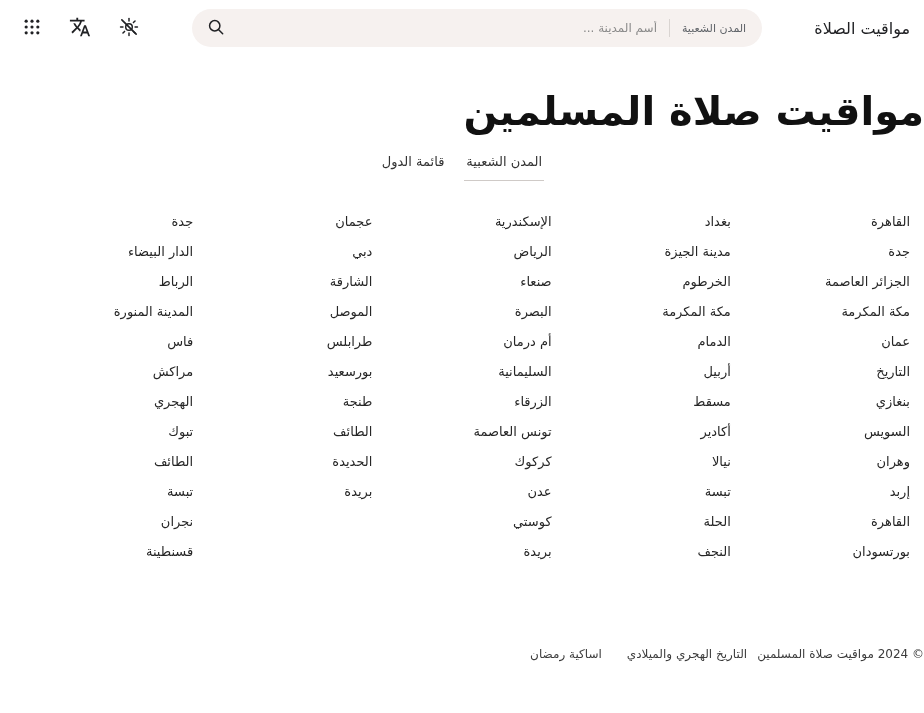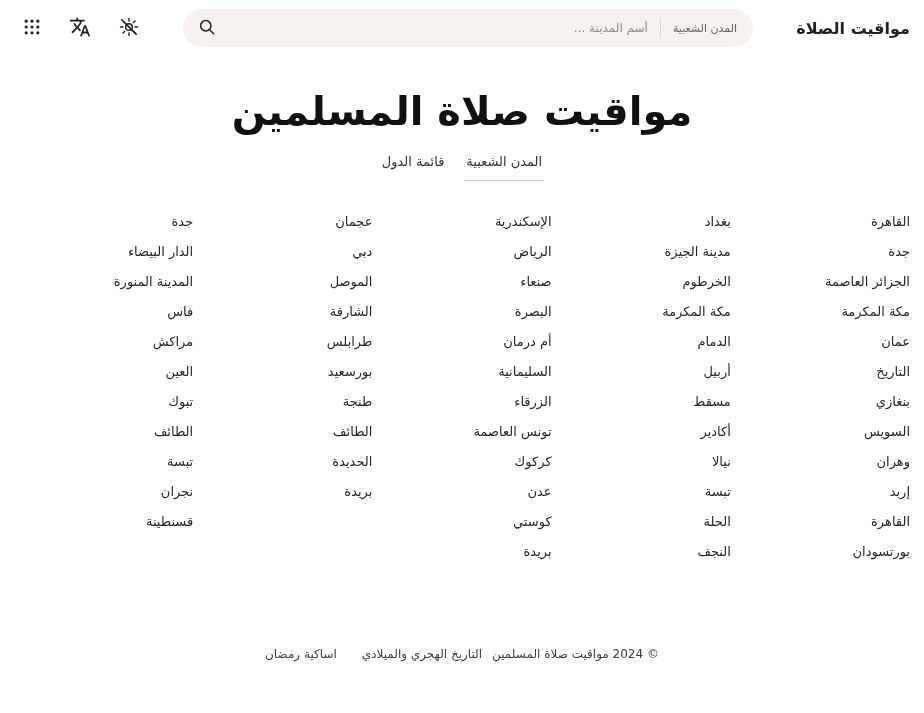--- a/index.html
+++ b/index.html
@@ -14,21 +14,21 @@
   
   .topbar {
     height: 56px;
     display: flex;
     align-items: center;
     justify-content: space-between;
     padding: 0 14px;
   }
   .site-title {
     font-size: 16px;
-    font-weight: 700;
+    font-weight: 400;
     color: #202124;
     white-space: nowrap;
     cursor: pointer;
   }
   .search-pill {
     width: 570px;
     height: 38px;
     background: #f6f1ef;
     border-radius: 20px;
     display: flex;
@@ -72,21 +72,21 @@
   .actions {
     display: flex;
     align-items: center;
     gap: 27px;
     padding-left: 8px;
   }
   .search-btn { margin-right: 8px; }
   
   .page-title {
     margin-top: 32px;
-    text-align: center;
+    text-align: right;
     font-size: 40px;
     font-weight: 700;
     color: #111111;
     letter-spacing: 0;
   }
   .tabs {
     margin-top: 16px;
     display: flex;
     justify-content: center;
     gap: 18px;
@@ -118,21 +118,21 @@
     font-size: 13px;
     color: #262626;
     text-decoration: none;
     text-align: right;
     white-space: nowrap;
     cursor: pointer;
   }
   
   .footer {
     margin-top: 80px;
-    text-align: center;
+    text-align: right;
     font-size: 12px;
     color: #3c3c3c;
   }
   .footer .sep10 { display: inline-block; width: 10px; }
   .footer .sep25 { display: inline-block; width: 25px; }
   .footer a {
     color: #3c3c3c;
     text-decoration: none;
     cursor: pointer;
   }
@@ -245,36 +245,37 @@
         <a class="city-link" href="#">الزرقاء</a>
         <a class="city-link" href="#">تونس العاصمة</a>
         <a class="city-link" href="#">كركوك</a>
         <a class="city-link" href="#">عدن</a>
         <a class="city-link" href="#">كوستي</a>
         <a class="city-link" href="#">بريدة</a>
       </div>
       <div class="city-col">
         <a class="city-link" href="#">عجمان</a>
         <a class="city-link" href="#">دبي</a>
+        <a class="city-link" href="#">الشارقة</a>
         <a class="city-link" href="#">الموصل</a>
-        <a class="city-link" href="#">الشارقة</a>
         <a class="city-link" href="#">طرابلس</a>
         <a class="city-link" href="#">بورسعيد</a>
         <a class="city-link" href="#">طنجة</a>
         <a class="city-link" href="#">الطائف</a>
         <a class="city-link" href="#">الحديدة</a>
         <a class="city-link" href="#">بريدة</a>
       </div>
       <div class="city-col">
         <a class="city-link" href="#">جدة</a>
         <a class="city-link" href="#">الدار البيضاء</a>
+        <a class="city-link" href="#">الرباط</a>
         <a class="city-link" href="#">المدينة المنورة</a>
         <a class="city-link" href="#">فاس</a>
         <a class="city-link" href="#">مراكش</a>
-        <a class="city-link" href="#">العين</a>
+        <a class="city-link" href="#">الهجري</a>
         <a class="city-link" href="#">تبوك</a>
         <a class="city-link" href="#">الطائف</a>
         <a class="city-link" href="#">تبسة</a>
         <a class="city-link" href="#">نجران</a>
         <a class="city-link" href="#">قسنطينة</a>
       </div>
     </section>
 </main>
 
 <footer class="footer">

